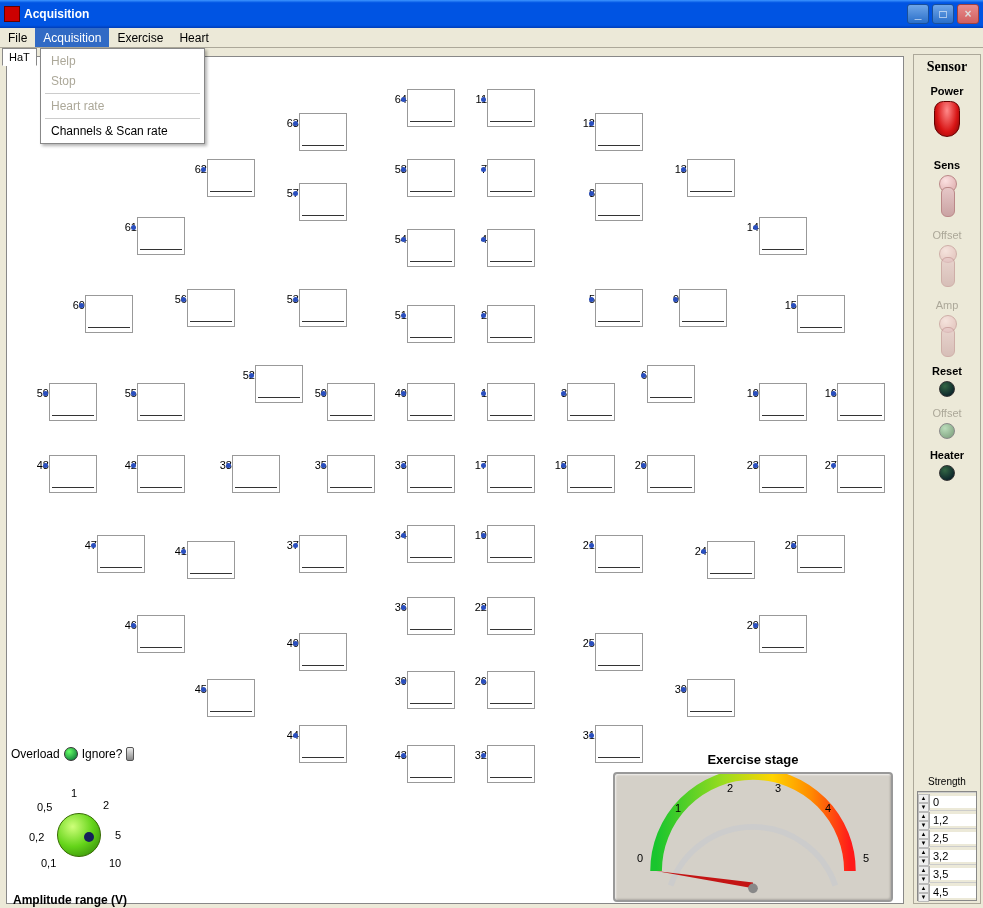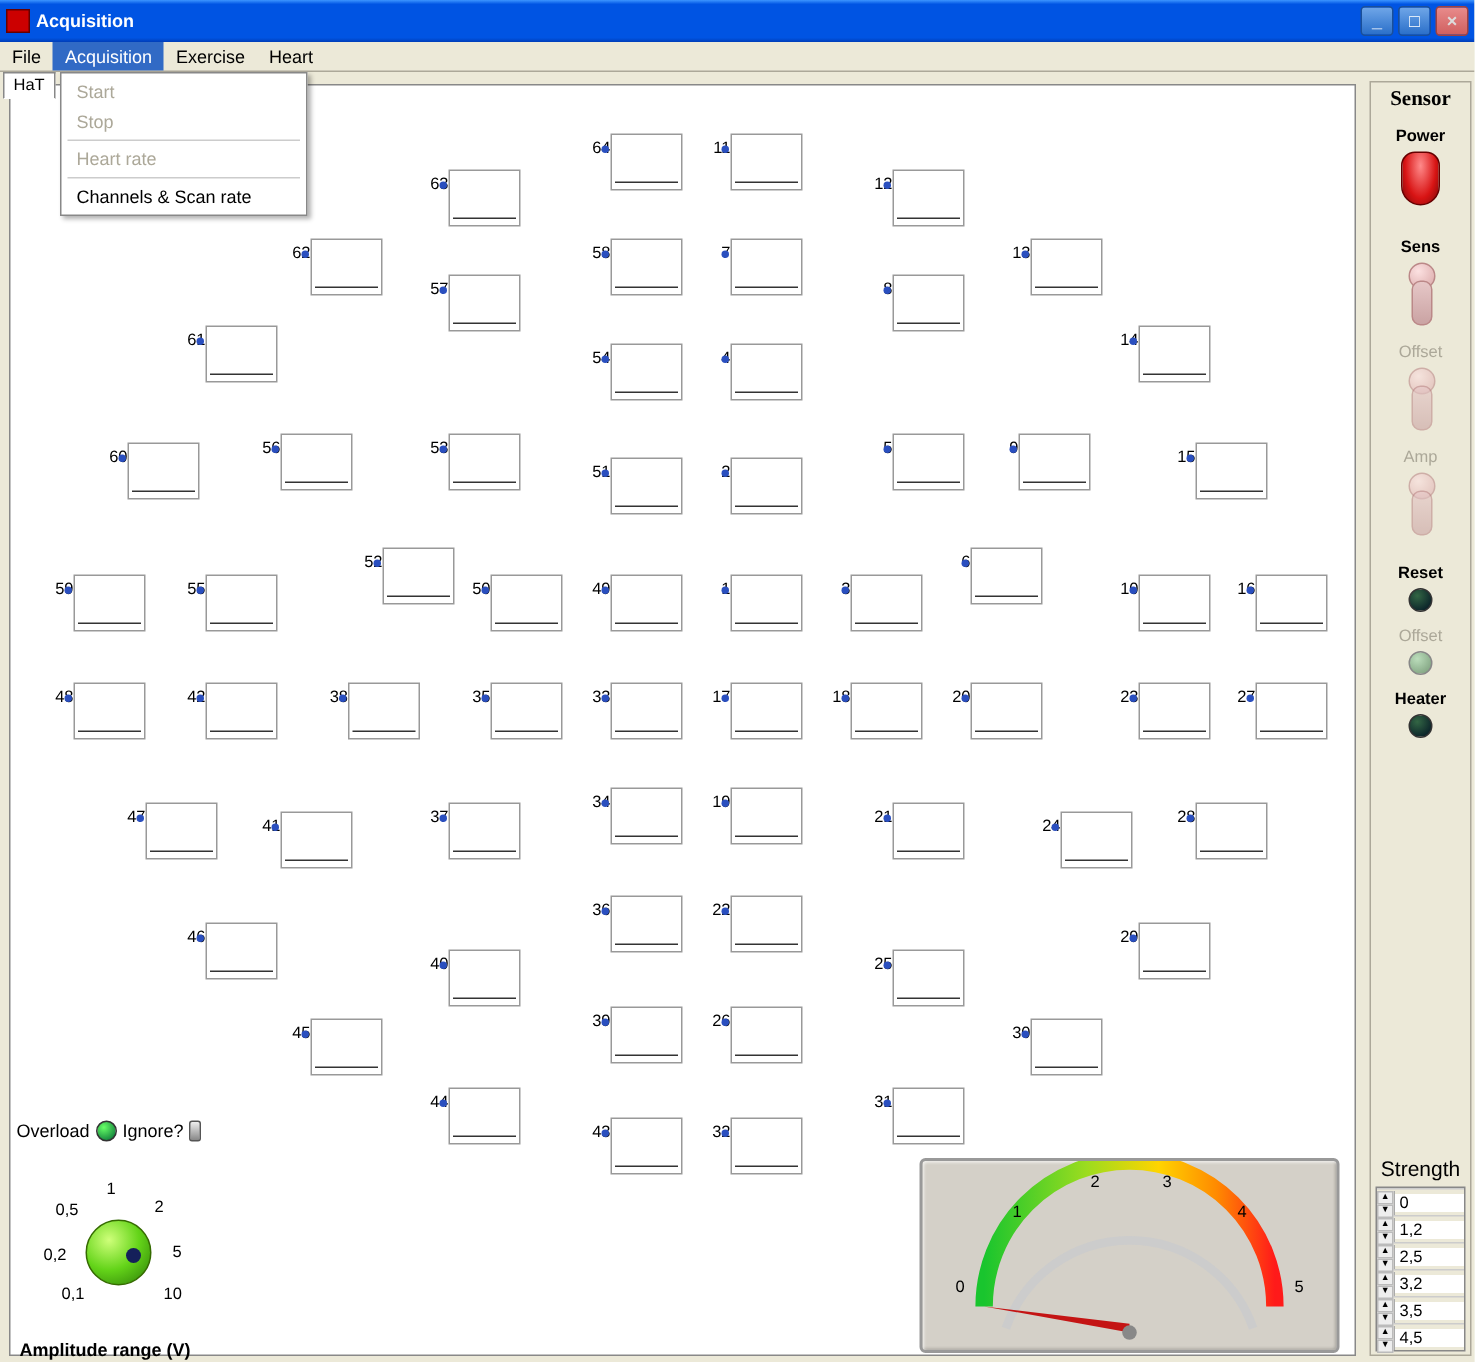--- a/index.html
+++ b/index.html
@@ -229,21 +229,21 @@
     width:16px;height:16px;border-radius:50%;
     margin:4px 0;
   }
   .sb-led.dark{background: radial-gradient(circle at 35% 30%, #364, #012);border:1px solid #333;}
   .sb-led.off{background: radial-gradient(circle at 35% 30%, #bdb, #797);border:1px solid #888;}
   .strength-box{
     border:1px solid #888;
     width:60px;
     margin-top:4px;
   }
-  .strength-title{font-size:14px;text-align:center;}
+  .strength-title{font-size:10px;text-align:center;}
   .str-row{
     display:flex;align-items:center;
     border-top:1px solid #ccc;
     height:18px;
   }
   .str-spin{
     width:12px;height:16px;
     display:flex;flex-direction:column;
     border-right:1px solid #aaa;
   }
@@ -264,21 +264,21 @@
 </div>
 
 <div class="menubar">
   <div class="menu-item">File</div>
   <div class="menu-item active">Acquisition</div>
   <div class="menu-item">Exercise</div>
   <div class="menu-item">Heart</div>
 </div>
 
 <div class="dropdown">
-  <div class="dd-item disabled">Start</div>
+  <div class="dd-item disabled">Help</div>
   <div class="dd-item disabled">Stop</div>
   <div class="dd-sep"></div>
   <div class="dd-item disabled">Heart rate</div>
   <div class="dd-sep"></div>
   <div class="dd-item">Channels &amp; Scan rate</div>
 </div>
 
 <div class="client">
 
   <div style="position:absolute;left:2px;top:0;background:#fff;border:1px solid #888;border-bottom-color:#fff;padding:2px 6px;z-index:3;font-size:11px;">HaT</div>
@@ -299,20 +299,21 @@
       <div class="dial-tick" style="left:58px;top:10px;">1</div>
       <div class="dial-tick" style="left:90px;top:22px;">2</div>
       <div class="dial-tick" style="left:102px;top:52px;">5</div>
       <div class="dial-tick" style="left:96px;top:80px;">10</div>
       <div class="dial-knob"></div>
       <div class="amp-title">Amplitude range (V)</div>
     </div>
 
 
     <div class="exercise">
+      <div class="ex-title">Exercise stage</div>
       <div class="gauge">
         <svg viewBox="0 0 280 130" width="100%" height="100%">
           <defs>
             <linearGradient id="arcgrad" x1="0" y1="0" x2="1" y2="0">
               <stop offset="0%" stop-color="#19c52e"></stop>
               <stop offset="35%" stop-color="#9bdc1f"></stop>
               <stop offset="60%" stop-color="#ffd400"></stop>
               <stop offset="80%" stop-color="#ff8a00"></stop>
               <stop offset="100%" stop-color="#ff1a1a"></stop>
             </linearGradient>
@@ -592,21 +593,21 @@
   <div class="sidebar">
     <div class="sb-title">Sensor</div>
     <div class="sb-label">Power</div>
     <div class="toggle-red"></div>
     <div class="sb-label" style="margin-top:18px;">Sens</div>
     <div class="toggle-pink"></div>
     <div class="sb-label dim">Offset</div>
     <div class="toggle-pink dim"></div>
     <div class="sb-label dim">Amp</div>
     <div class="toggle-pink dim"></div>
-    <div class="sb-label" style="margin-top:13px;">Reset</div>
+    <div class="sb-label" style="margin-top:2px;">Reset</div>
     <div class="sb-led dark"></div>
     <div class="sb-label dim">Offset</div>
     <div class="sb-led off"></div>
     <div class="sb-label">Heater</div>
     <div class="sb-led dark"></div>
 
     <div style="flex:1"></div>
     <div class="strength-title">Strength</div>
     <div class="strength-box" id="strength-box">
         <div class="str-row">

